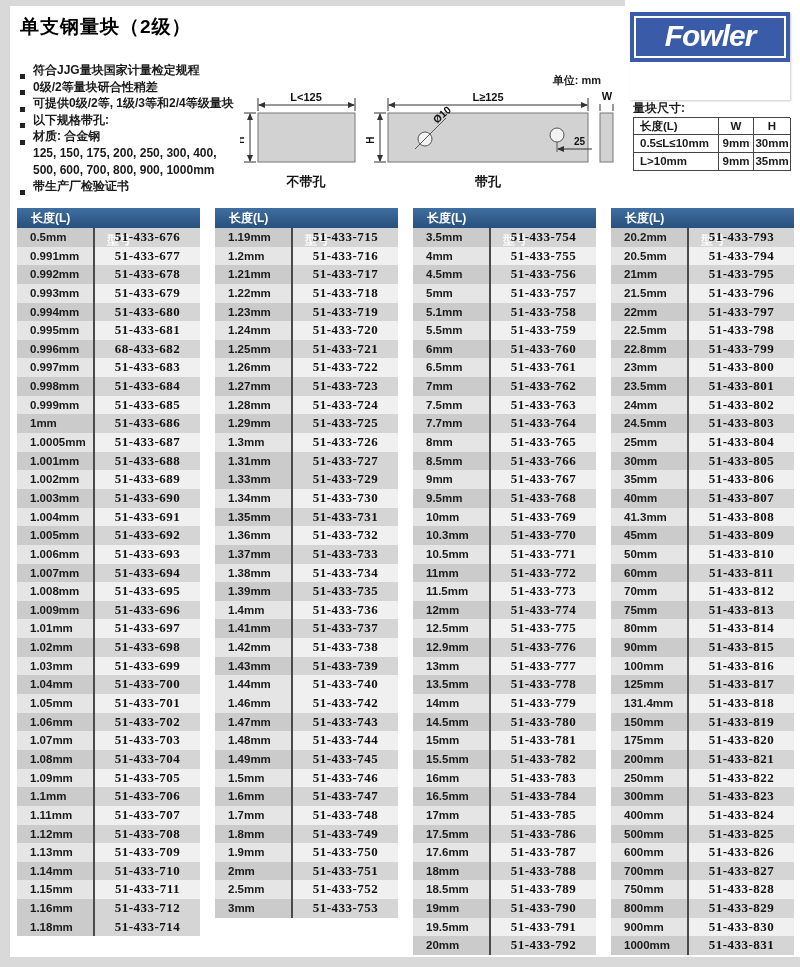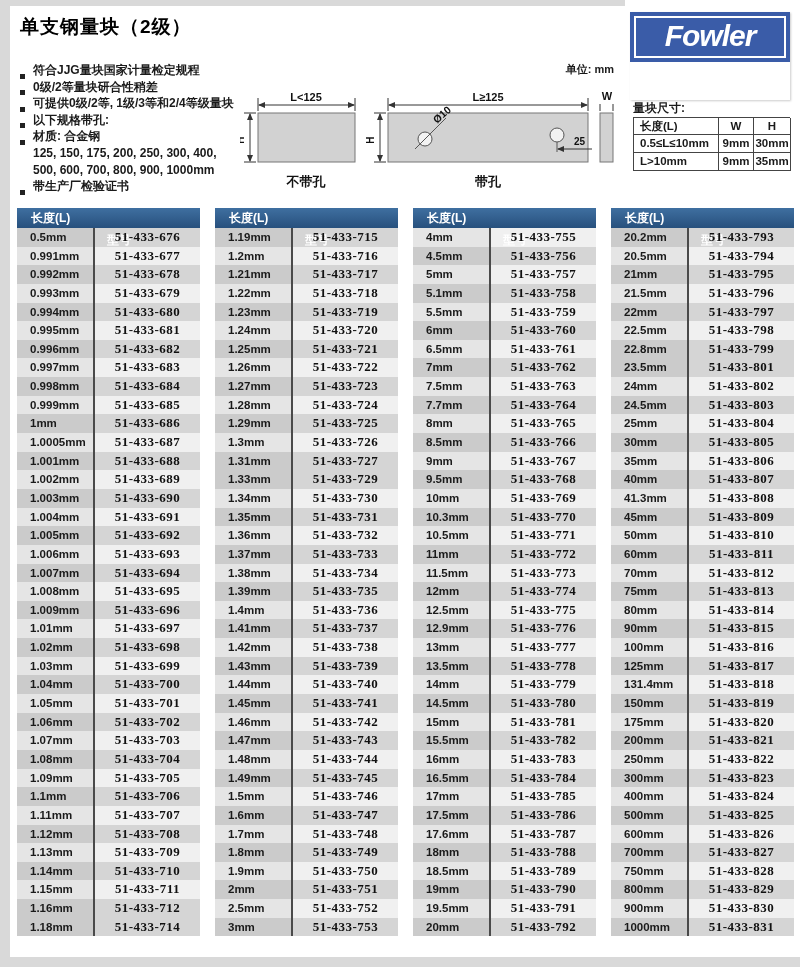--- a/index.html
+++ b/index.html
@@ -22,21 +22,21 @@
              background:#ffffff;box-shadow:1px 1px 2px #cccccc;}
 
   
   .bullets{position:absolute;left:20px;top:62px;width:330px;font-size:12px;
            font-weight:bold;line-height:16.6px;}
   .b-item{display:flex;align-items:flex-end;}
   .sq{display:inline-block;width:5px;height:5px;background:#222;margin:6px 8px 0 0;flex:none;}
   .b-cont{padding-left:13px;}
 
   
-  .unit-label{position:absolute;left:540px;top:62px;width:74px;text-align:right;
+  .unit-label{position:absolute;left:540px;top:73px;width:74px;text-align:center;
               font-size:11px;font-weight:bold;}
 
   
   .diagram{position:absolute;left:240px;top:78px;}
   .diagram text{font-family:"Liberation Sans",sans-serif;fill:#111;}
 
   
   .size-box{position:absolute;left:633px;top:100px;width:157px;}
   .size-title{font-size:12px;font-weight:bold;}
   .size-table{border:1px solid #444;border-right:none;border-bottom:none;
@@ -194,21 +194,21 @@
         <div class="trow dark">
           <div class="cl">0.994mm</div>
           <div class="cm">51-433-680</div>
         </div>
         <div class="trow light">
           <div class="cl">0.995mm</div>
           <div class="cm">51-433-681</div>
         </div>
         <div class="trow dark">
           <div class="cl">0.996mm</div>
-          <div class="cm">51-433-682</div>
+          <div class="cm">68-433-682</div>
         </div>
         <div class="trow light">
           <div class="cl">0.997mm</div>
           <div class="cm">51-433-683</div>
         </div>
         <div class="trow dark">
           <div class="cl">0.998mm</div>
           <div class="cm">51-433-684</div>
         </div>
         <div class="trow light">
@@ -428,24 +428,20 @@
           <div class="cm">51-433-738</div>
         </div>
         <div class="trow dark">
           <div class="cl">1.43mm</div>
           <div class="cm">51-433-739</div>
         </div>
         <div class="trow light">
           <div class="cl">1.44mm</div>
           <div class="cm">51-433-740</div>
         </div>
-        <div class="trow dark">
-          <div class="cl">1.45mm</div>
-          <div class="cm">51-433-741</div>
-        </div>
         <div class="trow light">
           <div class="cl">1.46mm</div>
           <div class="cm">51-433-742</div>
         </div>
         <div class="trow dark">
           <div class="cl">1.47mm</div>
           <div class="cm">51-433-743</div>
         </div>
         <div class="trow light">
           <div class="cl">1.48mm</div>
@@ -488,20 +484,24 @@
           <div class="cm">51-433-753</div>
         </div>
       </div>
   </div>
   <div class="mtable">
     <div class="thead">
       <div class="hl">长度(L)</div>
       <div class="hm">型号</div>
     </div>
     <div>
+        <div class="trow dark">
+          <div class="cl">3.5mm</div>
+          <div class="cm">51-433-754</div>
+        </div>
         <div class="trow light">
           <div class="cl">4mm</div>
           <div class="cm">51-433-755</div>
         </div>
         <div class="trow dark">
           <div class="cl">4.5mm</div>
           <div class="cm">51-433-756</div>
         </div>
         <div class="trow light">
           <div class="cl">5mm</div>
@@ -676,20 +676,24 @@
           <div class="cm">51-433-797</div>
         </div>
         <div class="trow light">
           <div class="cl">22.5mm</div>
           <div class="cm">51-433-798</div>
         </div>
         <div class="trow dark">
           <div class="cl">22.8mm</div>
           <div class="cm">51-433-799</div>
         </div>
+        <div class="trow light">
+          <div class="cl">23mm</div>
+          <div class="cm">51-433-800</div>
+        </div>
         <div class="trow dark">
           <div class="cl">23.5mm</div>
           <div class="cm">51-433-801</div>
         </div>
         <div class="trow light">
           <div class="cl">24mm</div>
           <div class="cm">51-433-802</div>
         </div>
         <div class="trow dark">
           <div class="cl">24.5mm</div>

